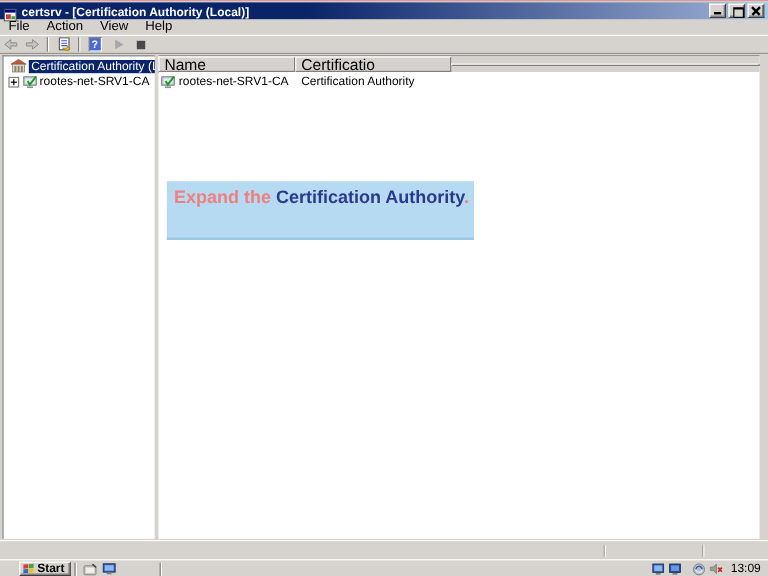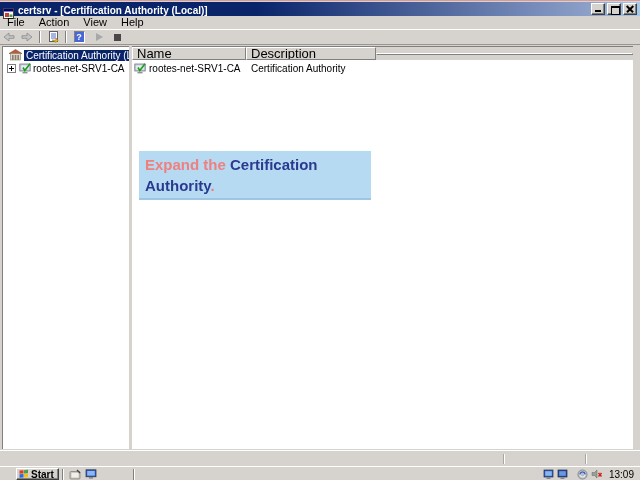--- a/index.html
+++ b/index.html
@@ -73,21 +73,21 @@
     border-right:1px solid #808080; border-bottom:1px solid #808080;
     padding:0 4px; line-height:11px; overflow:hidden;
   }
   .hcell.c1 { width:114px; } .hcell.c2 { width:130px; } .hcell.fill { flex:1; }
   .listrow { display:flex; align-items:center; height:12px; font-size:10px; margin-top:2px; }
   .listrow .cell1 { width:114px; display:flex; align-items:center; padding-left:2px; }
   .listrow .cell1 .ico { margin-right:3px; display:inline-flex; }
   .listrow .cell2 { padding-left:5px; }
   
   .overlay {
-    position:absolute; left:139px; top:150px; width:232px; height:49px;
+    position:absolute; left:139px; top:150px; width:256px; height:49px;
     background:#b5daf2; border-bottom:2px solid #9cc6e4;
     font-size:15px; font-weight:bold; line-height:21px; padding:3px 0 0 6px;
   }
   .seg-pink { color:#ef8080; } .seg-navy { color:#2b3a8f; }
   
   .statusbar { position:absolute; left:0; top:449px; width:640px; height:16px; background:#d6d3ce; border-top:1px solid #fff; }
   .statdiv { position:absolute; top:3px; width:2px; height:10px; border-left:1px solid #aaa69e; border-right:1px solid #fff; }
   
   .taskbar {
     position:absolute; left:0; top:465px; width:640px; height:15px; background:#d6d3ce;
@@ -198,21 +198,21 @@
       </span>
       <span>rootes-net-SRV1-CA</span>
     </div>
   </div>
 
   <div class="splitter"></div>
 
   <div class="list-pane">
     <div class="list-header">
       <span class="hcell c1">Name</span>
-      <span class="hcell c2">Description</span>
+      <span class="hcell c2">Certificatio</span>
       <span class="hcell fill"></span>
     </div>
     <div class="listrow">
       <span class="cell1">
         <span class="ico">
           <svg width="12" height="11" viewBox="0 0 12 11">
             <rect x="0.8" y="1" width="10.4" height="7" fill="#c8ccd8" stroke="#606878" stroke-width="0.7"></rect>
             <rect x="2.2" y="2.4" width="7.6" height="4.2" fill="#e8ecf4"></rect>
             <rect x="3.5" y="9" width="5" height="1.4" fill="#909090"></rect>
             <path d="M4 4.5 L5.8 7.5 L11 0.8" stroke="#18a018" stroke-width="1.6" fill="none"></path>

